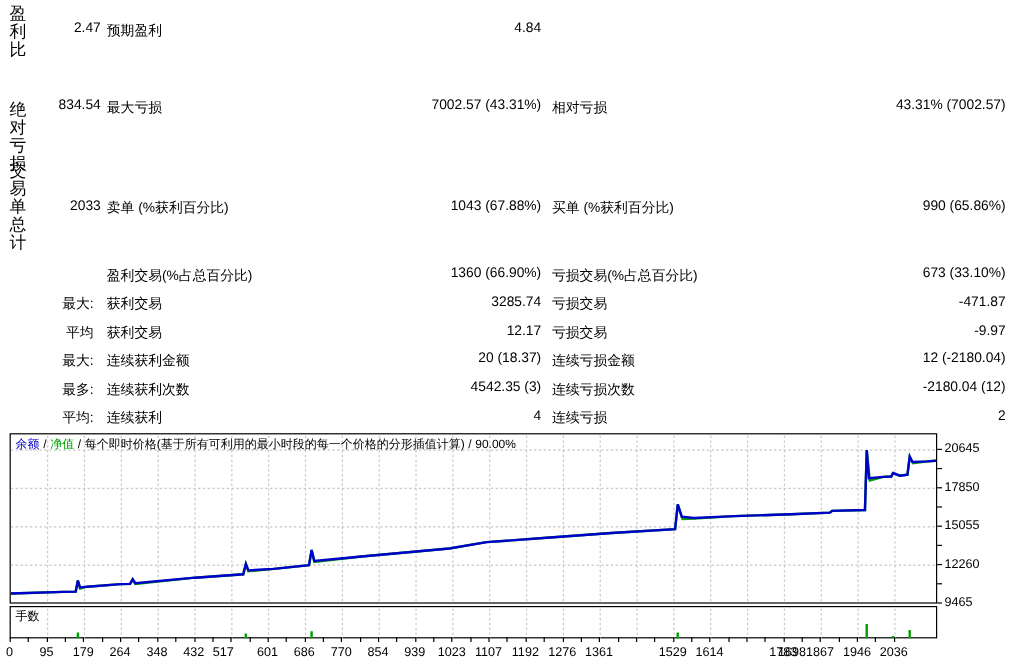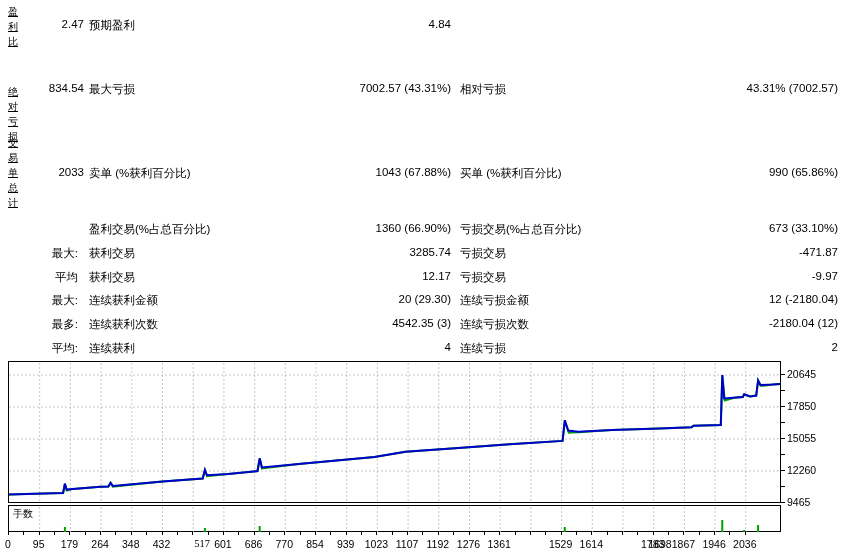--- a/index.html
+++ b/index.html
@@ -1,19 +1,19 @@
 <!DOCTYPE html>
 <html><head>
 <meta charset="utf-8">
 <style>
   html,body{margin:0;padding:0;background:#fff;}
   .screen{position:relative;width:845px;height:559px;background:#ffffff;
           font-family:"Liberation Sans","DejaVu Sans",sans-serif;color:#000;overflow:hidden;}
-  .vlabel{position:absolute;left:8px;width:14px;font-size:10px;line-height:15px;
-          word-break:break-all;white-space:normal;text-decoration:underline;}
+  .vlabel{position:absolute;left:8px;width:14px;font-size:14px;line-height:15px;
+          word-break:break-all;white-space:normal;}
   .trow{position:absolute;left:0;width:845px;font-size:11.5px;white-space:nowrap;}
   .cell{position:absolute;top:0;}
   .c1{left:0;width:84px;text-align:right;}
   .c1.pfx{width:78px;}
   .l1{left:89px;}
   .v2{left:260px;width:191px;text-align:right;}
   .l2{left:460px;}
   .v3{left:640px;width:198px;text-align:right;}
   .chart-box{position:absolute;left:8px;top:361px;width:773px;height:142px;
              border:1px solid #000;box-sizing:border-box;background:#fff;}
@@ -77,41 +77,44 @@
       <div class="trow" style="top: 270px;">
         <span class="cell c1 pfx">平均</span>
         <span class="cell l1">获利交易</span>
         <span class="cell v2">12.17</span>
         <span class="cell l2">亏损交易</span>
         <span class="cell v3">-9.97</span>
       </div>
       <div class="trow" style="top: 293px;">
         <span class="cell c1 pfx">最大:</span>
         <span class="cell l1">连续获利金额</span>
-        <span class="cell v2">20 (29.30)</span>
+        <span class="cell v2">20 (18.37)</span>
         <span class="cell l2">连续亏损金额</span>
         <span class="cell v3">12 (-2180.04)</span>
       </div>
       <div class="trow" style="top: 317px;">
         <span class="cell c1 pfx">最多:</span>
         <span class="cell l1">连续获利次数</span>
         <span class="cell v2">4542.35 (3)</span>
         <span class="cell l2">连续亏损次数</span>
         <span class="cell v3">-2180.04 (12)</span>
       </div>
       <div class="trow" style="top: 341px;">
         <span class="cell c1 pfx">平均:</span>
         <span class="cell l1">连续获利</span>
         <span class="cell v2">4</span>
         <span class="cell l2">连续亏损</span>
         <span class="cell v3">2</span>
       </div>
     </div>
 
   <div class="chart-box">
+    <div class="chart-header">
+      <span id="lg-bal" style="color: rgb(0, 0, 204);">余额</span><span class="sep">/</span><span id="lg-eq" style="color: rgb(0, 160, 0);">净值</span><span class="sep">/</span><span>每个即时价格(基于所有可利用的最小时段的每一个价格的分形插值计算)</span><span class="sep">/</span><span>90.00%</span>
+    </div>
     <svg id="main-svg" class="main-svg" width="771" height="140">
         <line x1="30.7" y1="0" x2="30.7" y2="140" stroke="#C8C8C8" stroke-width="1" stroke-dasharray="2,2"></line>
         <line x1="61.4" y1="0" x2="61.4" y2="140" stroke="#C8C8C8" stroke-width="1" stroke-dasharray="2,2"></line>
         <line x1="92.1" y1="0" x2="92.1" y2="140" stroke="#C8C8C8" stroke-width="1" stroke-dasharray="2,2"></line>
         <line x1="122.8" y1="0" x2="122.8" y2="140" stroke="#C8C8C8" stroke-width="1" stroke-dasharray="2,2"></line>
         <line x1="153.5" y1="0" x2="153.5" y2="140" stroke="#C8C8C8" stroke-width="1" stroke-dasharray="2,2"></line>
         <line x1="184.2" y1="0" x2="184.2" y2="140" stroke="#C8C8C8" stroke-width="1" stroke-dasharray="2,2"></line>
         <line x1="214.9" y1="0" x2="214.9" y2="140" stroke="#C8C8C8" stroke-width="1" stroke-dasharray="2,2"></line>
         <line x1="245.6" y1="0" x2="245.6" y2="140" stroke="#C8C8C8" stroke-width="1" stroke-dasharray="2,2"></line>
         <line x1="276.3" y1="0" x2="276.3" y2="140" stroke="#C8C8C8" stroke-width="1" stroke-dasharray="2,2"></line>
@@ -190,21 +193,21 @@
       <div class="ytick" style="top: 454.027px;"></div>
       <div class="ytick" style="top: 470.018px;"></div>
       <div class="ytick" style="top: 486.009px;"></div>
       <div class="ytick" style="top: 502px;"></div>
       <div class="xlab" style="left: 8px;">0</div>
       <div class="xlab" style="left: 38.7px;">95</div>
       <div class="xlab" style="left: 69.4px;">179</div>
       <div class="xlab" style="left: 100.1px;">264</div>
       <div class="xlab" style="left: 130.8px;">348</div>
       <div class="xlab" style="left: 161.5px;">432</div>
-      <div class="xlab" style="left: 202px; font-family: Liberation Serif, serif;">517</div>
+      <div class="xlab" style="left: 186px;">517</div>
       <div class="xlab" style="left: 222.9px;">601</div>
       <div class="xlab" style="left: 253.6px;">686</div>
       <div class="xlab" style="left: 284.3px;">770</div>
       <div class="xlab" style="left: 315px;">854</div>
       <div class="xlab" style="left: 345.7px;">939</div>
       <div class="xlab" style="left: 376.4px;">1023</div>
       <div class="xlab" style="left: 407.1px;">1107</div>
       <div class="xlab" style="left: 437.8px;">1192</div>
       <div class="xlab" style="left: 468.5px;">1276</div>
       <div class="xlab" style="left: 499.2px;">1361</div>

